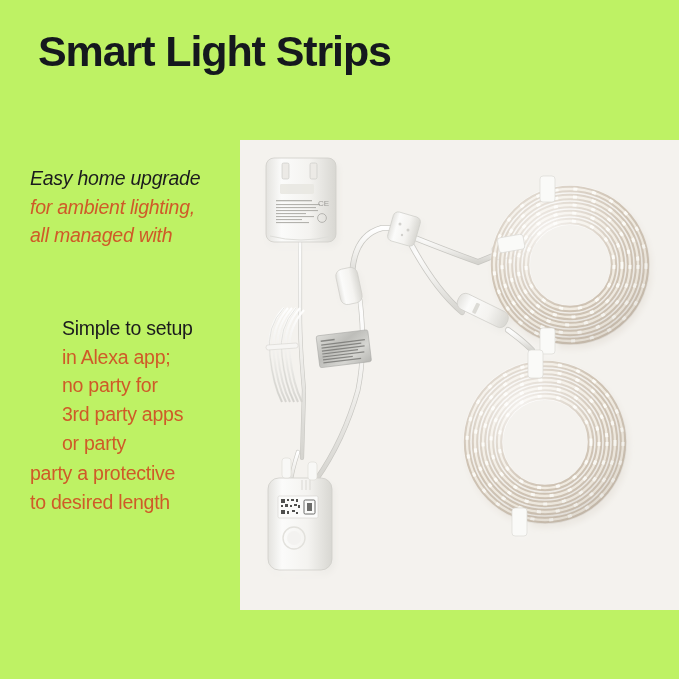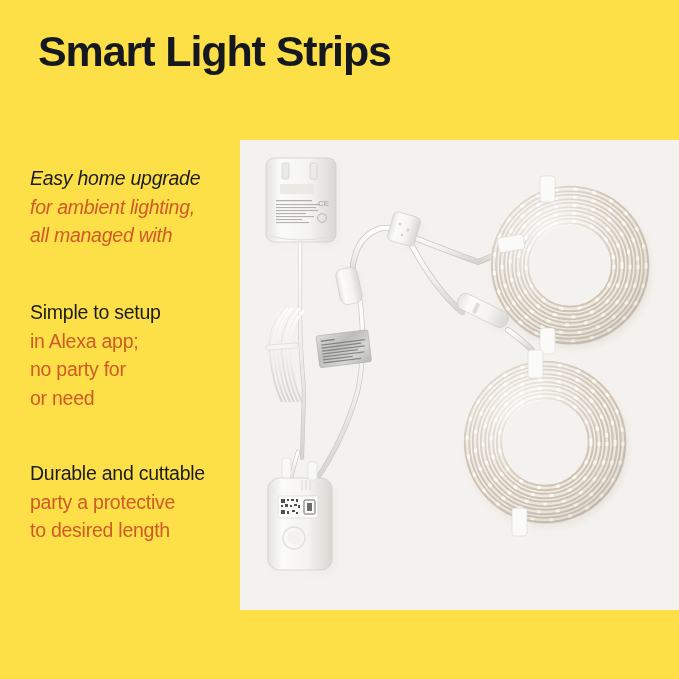--- a/index.html
+++ b/index.html
@@ -11,21 +11,21 @@
     height: 679px;
     background: #f4f2ee;
     font-family: "Liberation Sans", sans-serif;
     overflow: hidden;
     position: relative;
   }
 
   #page {
     position: absolute;
     inset: 0;
-    background: #fde047;
+    background: #bef264;
   }
 
   
   #title {
     position: absolute;
     left: 38px;
     top: 28px;
     font-size: 43px;
     font-weight: bold;
     letter-spacing: -1.1px;
@@ -34,21 +34,21 @@
     white-space: nowrap;
   }
 
   
   .feature-block {
     position: absolute;
     left: 30px;
     width: 235px;
   }
   #feature-block-0 { top: 164px; font-style: italic; }
-  #feature-block-1 { top: 298px; }
+  #feature-block-1 { top: 314px; margin-left: 32px; }
   #feature-block-2 { top: 459px; }
 
   .feature-line {
     font-size: 19.5px;
     line-height: 28.7px;
     letter-spacing: -0.25px;
     white-space: nowrap;
   }
   .feature-line.dark   { color: #1b1b1d; }
   .feature-line.accent { color: #cf5a28; }
@@ -73,25 +73,25 @@
   <div class="feature-block" id="feature-block-0">
     <div class="feature-line dark">Easy home upgrade</div>
     <div class="feature-line accent">for ambient lighting,</div>
     <div class="feature-line accent">all managed with</div>
   </div>
 
   <div class="feature-block" id="feature-block-1">
     <div class="feature-line dark">Simple to setup</div>
     <div class="feature-line accent">in Alexa app;</div>
     <div class="feature-line accent">no party for</div>
-    <div class="feature-line accent">or need</div>
+    <div class="feature-line accent">3rd party apps</div>
+    <div class="feature-line accent">or party</div>
   </div>
 
   <div class="feature-block" id="feature-block-2">
-    <div class="feature-line dark">Durable and cuttable</div>
     <div class="feature-line accent">party a protective</div>
     <div class="feature-line accent">to desired length</div>
   </div>
 
   <div id="product-photo">
     <svg viewBox="0 0 439 470" xmlns="http://www.w3.org/2000/svg">
       <defs>
         <linearGradient id="plasticV" x1="0" y1="0" x2="1" y2="0">
           <stop offset="0" stop-color="#e4e3df"></stop>
           <stop offset="0.22" stop-color="#fbfbfa"></stop>

